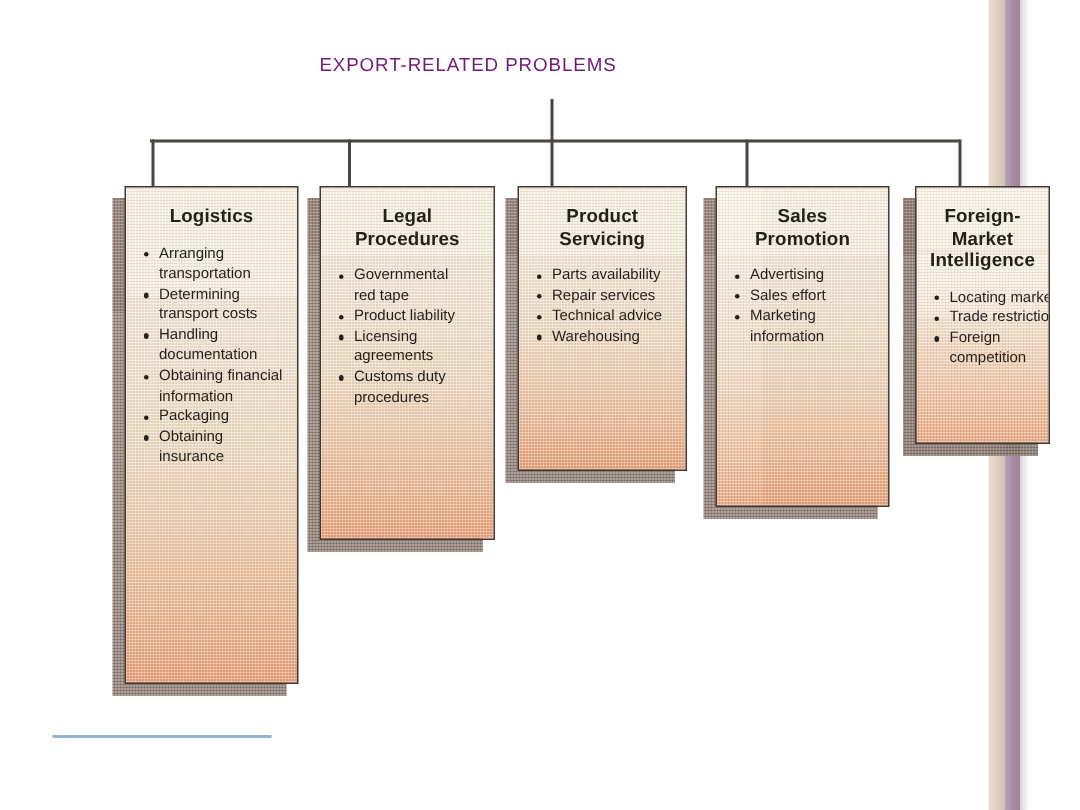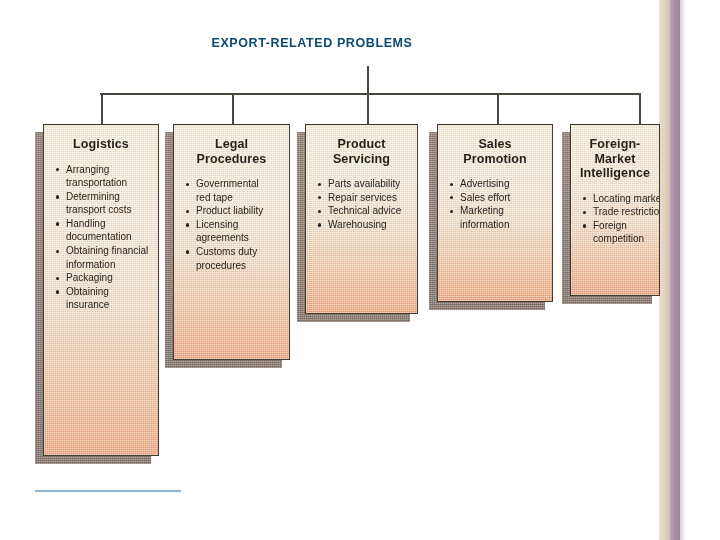--- a/index.html
+++ b/index.html
@@ -49,23 +49,23 @@
 
   
   .chart-title {
     position: absolute;
     left: 0;
     top: 36px;
     width: 624px;
     text-align: center;
     font-size: 12.5px;
     letter-spacing: .6px;
-    color: #0c4a6e;
+    color: #701a75;
     font-family: "Liberation Sans", sans-serif;
-    font-weight: 700;
+    font-weight: 400;
   }
 
   
   .conn {
     position: absolute;
     background: #4a4640;
   }
   .conn-stem {
     left: 367px;
     top: 66px;
@@ -88,20 +88,21 @@
   .cards {
     position: absolute;
     left: 0;
     top: 0;
     width: 720px;
     height: 540px;
   }
 
   .card-wrap {
     position: absolute;
+    margin-left: 40px;
   }
 
   
   .card-shadow {
     position: absolute;
     left: -8px;
     top: 8px;
     width: 100%;
     height: 100%;
     background:
@@ -274,21 +275,21 @@
             </li>
             <li>
               <span class="cont">Technical advice</span>
             </li>
             <li>
               <span class="cont">Warehousing</span>
             </li>
           </ul>
         </div>
       </div>
-      <div class="card-wrap" style="left: 437px; top: 124px; width: 116px; height: 178px;">
+      <div class="card-wrap" style="left: 437px; top: 124px; width: 116px; height: 214px;">
         <div class="card-shadow"></div>
         <div class="card">
           <div class="card-title">
             <div>Sales</div>
             <div>Promotion</div>
           </div>
           <ul class="card-list">
             <li>
               <span class="cont">Advertising</span>
             </li>

